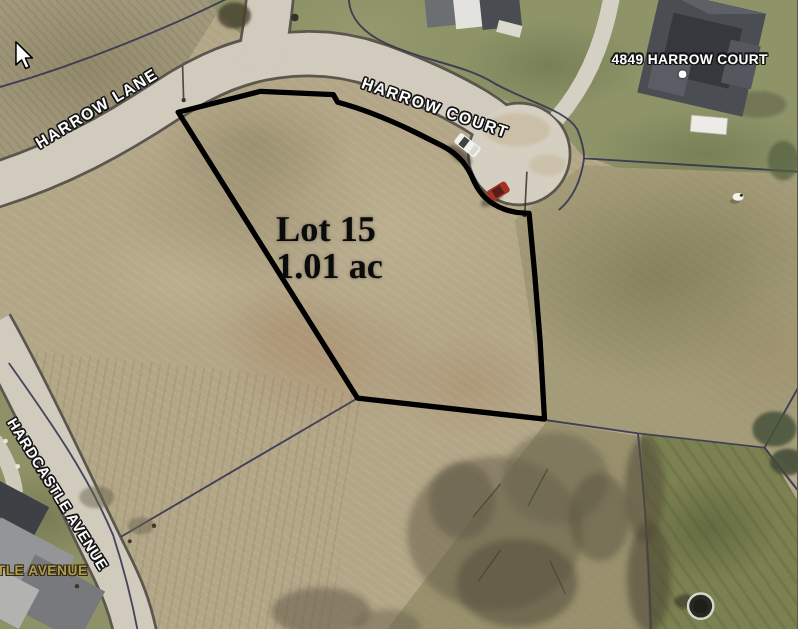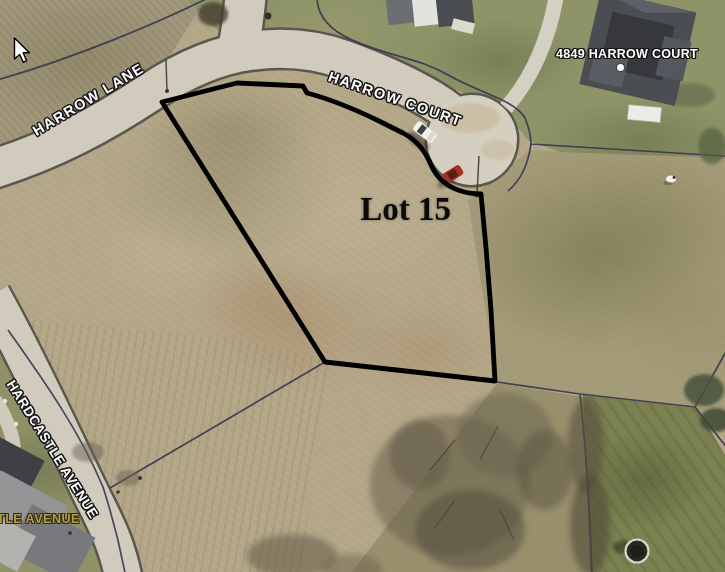--- a/index.html
+++ b/index.html
@@ -69,21 +69,21 @@
   .lbl-harrow-court{left:329px;top:68px;transform:rotate(19deg);}
   .lbl-hardcastle{left:10px;top:374px;transform:rotate(58deg);font-size:13.5px;letter-spacing:.5px;}
   .lbl-addr{left:556px;top:47px;font-size:12.5px;letter-spacing:.3px;}
   .lbl-avenue-partial{
     left:-3px;top:512px;font-size:12.5px;letter-spacing:.5px;color:#b09c4e;
     text-shadow:-1px -1px 0 #332a14,1px -1px 0 #332a14,-1px 1px 0 #332a14,1px 1px 0 #332a14;
   }
   .addr-dot{position:absolute;left:617px;top:64px;width:7px;height:7px;border-radius:50%;
     background:#fff;box-shadow:0 0 1px 1px rgba(40,40,40,.55);}
   .lot-label{
-    position:absolute;left:251px;top:192px;width:200px;text-align:right;
+    position:absolute;left:251px;top:192px;width:200px;text-align:left;
     font-family:"Liberation Serif", serif;font-weight:bold;font-size:33px;line-height:34px;
     color:#0b0b0b;text-shadow:0 0 3px rgba(20,20,20,.45);
   }
   .cursor{position:absolute;left:13px;top:37px;}
 </style>
 </head>
 <body>
 
 <div class="map">
 
@@ -228,18 +228,19 @@
 
   <div class="lbl lbl-harrow-lane">HARROW LANE</div>
   <div class="lbl lbl-harrow-court">HARROW COURT</div>
   <div class="lbl lbl-hardcastle">HARDCASTLE AVENUE</div>
   <div class="lbl lbl-avenue-partial">TLE AVENUE</div>
   <div class="lbl lbl-addr">4849 HARROW COURT</div>
   <div class="addr-dot"></div>
 
   <div class="lot-label">
     <div>Lot 15</div>
+    <div>1.01 ac</div>
   </div>
 
   <svg class="cursor" width="22" height="28" viewBox="0 0 22 28">
     <polygon points="1.5,1 1.5,22 6.7,17.5 10.3,25.4 13.7,23.7 10.1,15.8 16.5,15.8" fill="#ffffff" stroke="#000000" stroke-width="1.4" stroke-linejoin="round"></polygon>
   </svg>
 </div>
 
 </body></html>

